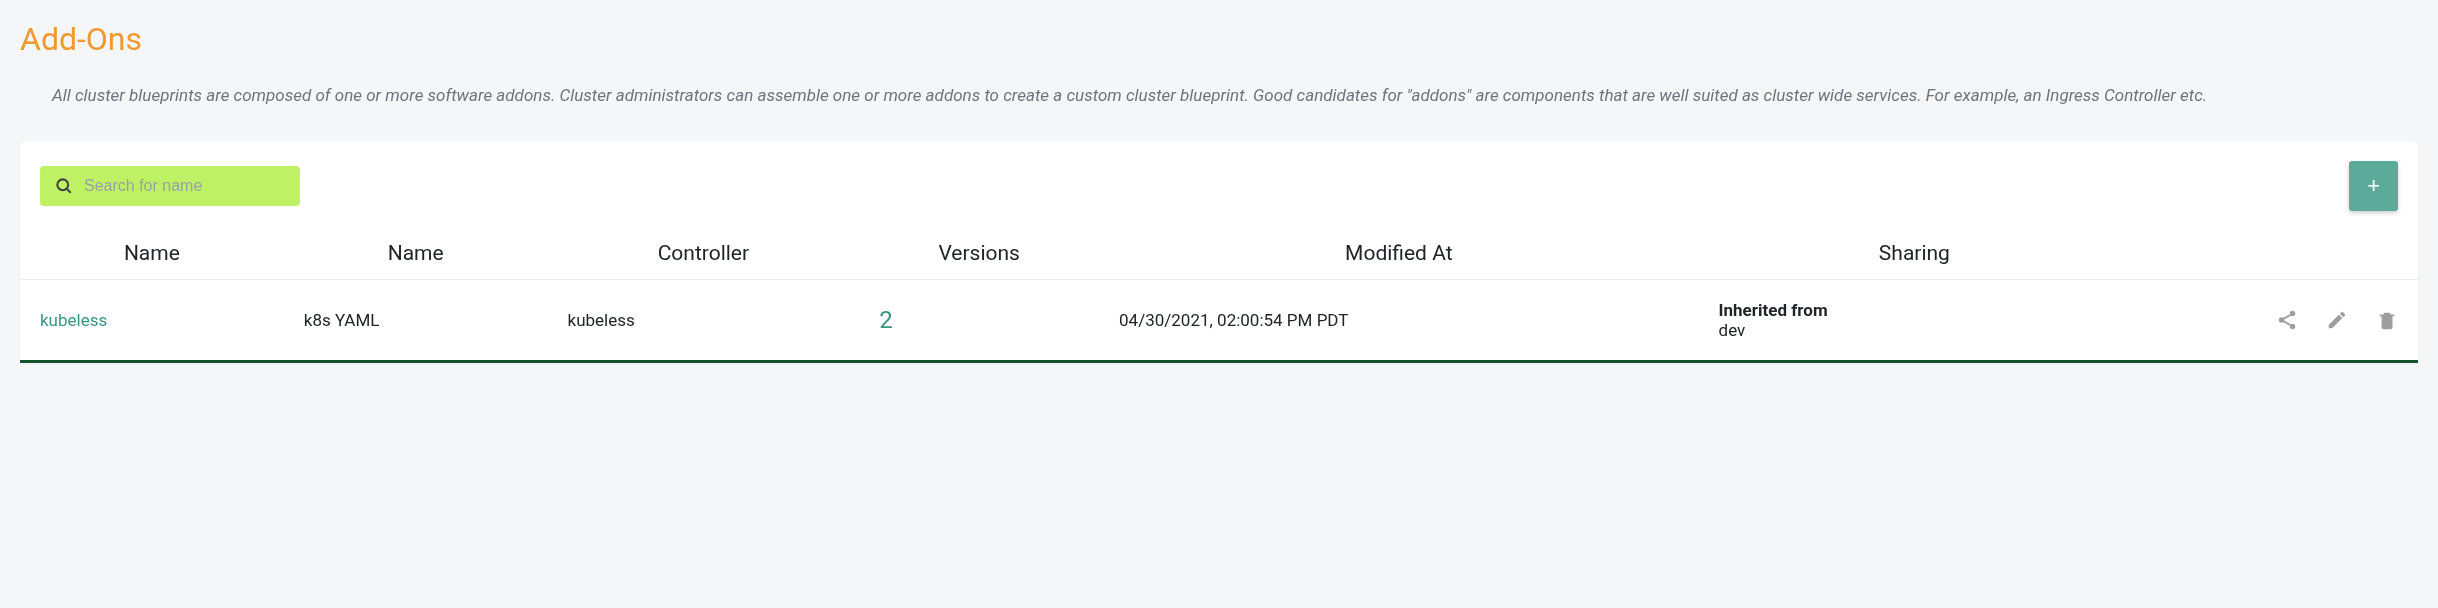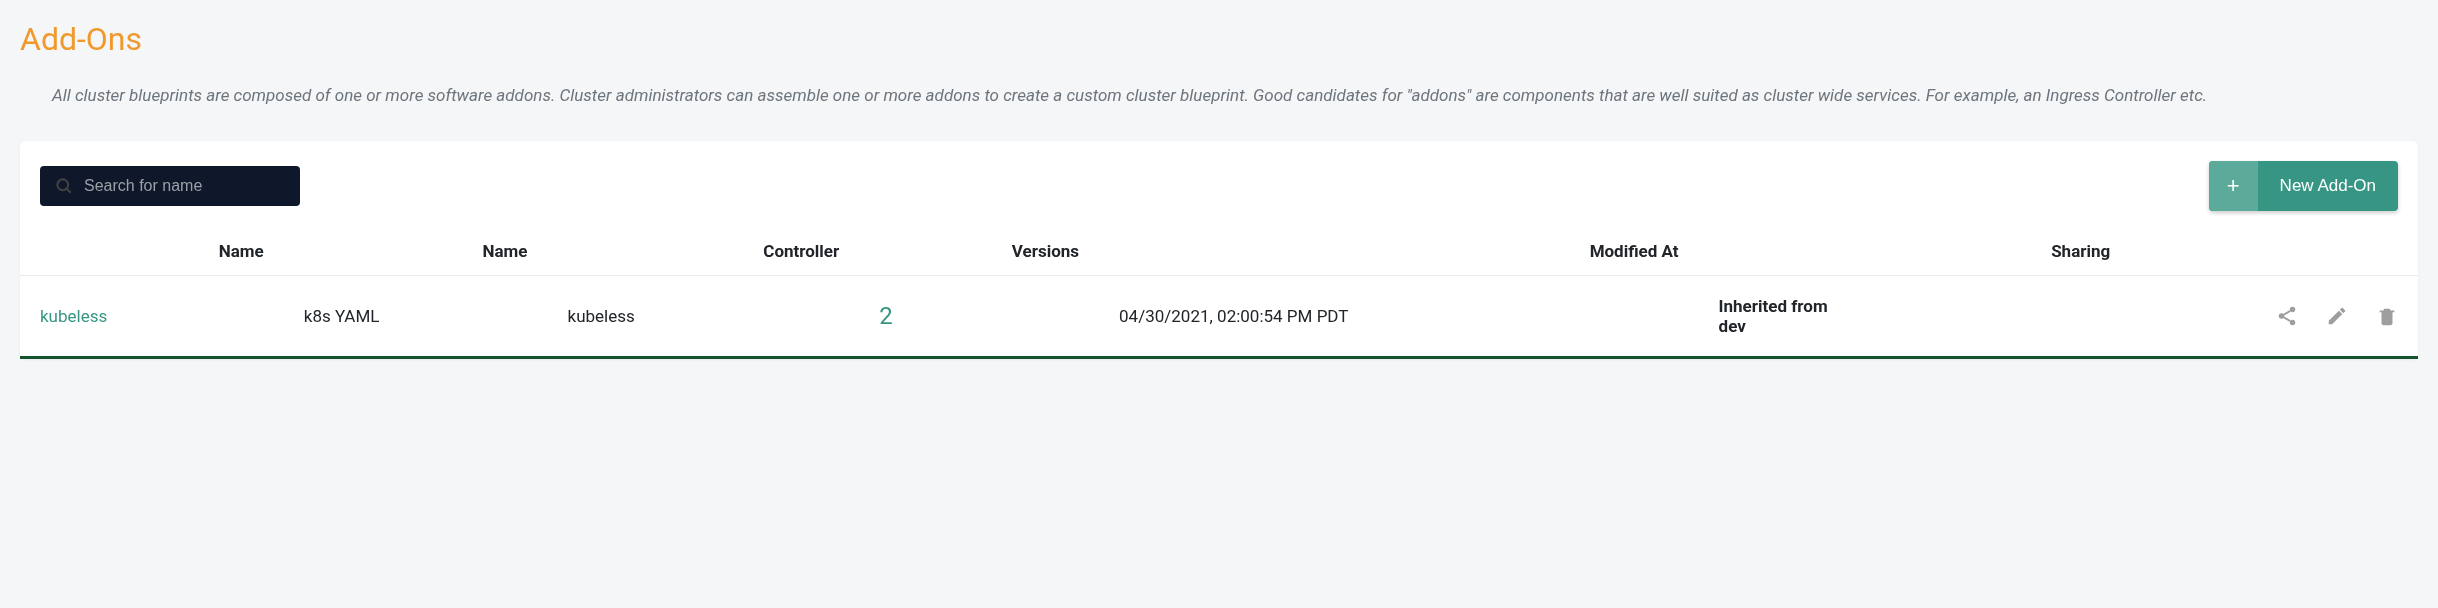--- a/index.html
+++ b/index.html
@@ -35,21 +35,21 @@
     }
     .card-header {
       display: flex;
       justify-content: space-between;
       align-items: center;
       padding: 20px 20px 16px 20px;
     }
     .search-box {
       display: flex;
       align-items: center;
-      background: #0f172a;
+      background: #bef264;
       border-radius: 4px;
       padding: 10px 14px;
       width: 260px;
     }
     .search-icon {
       width: 20px;
       height: 20px;
       margin-right: 10px;
       color: #424242;
       flex-shrink: 0;
@@ -88,23 +88,23 @@
     }
     .new-button-label {
       padding: 14px 22px;
       font-weight: 500;
     }
     .table {
       width: 100%;
       border-collapse: collapse;
     }
     .table thead th {
-      text-align: right;
-      font-weight: 700;
-      font-size: 17px;
+      text-align: center;
+      font-weight: 400;
+      font-size: 21px;
       color: #212529;
       padding: 14px 20px;
       border-bottom: 1px solid #e9ecef;
     }
     .table tbody td {
       padding: 20px 20px;
       font-size: 17px;
       color: #212529;
       vertical-align: middle;
       border-bottom: 3px solid #14532d;
@@ -117,21 +117,21 @@
       color: #379683;
       font-size: 24px;
       font-weight: 400;
     }
     .sharing-primary {
       font-weight: 700;
       display: block;
     }
     .sharing-secondary {
       color: #212529;
-      font-weight: 700;
+      font-weight: 400;
     }
     .actions-cell {
       text-align: right;
       white-space: nowrap;
     }
     .action-icon {
       display: inline-flex;
       width: 22px;
       height: 22px;
       color: #9e9e9e;
@@ -164,21 +164,20 @@
       <span class="search-icon">
         <svg viewBox="0 0 24 24" fill="none" stroke="currentColor" stroke-width="2.5">
           <circle cx="10.5" cy="10.5" r="6.5"></circle>
           <line x1="20" y1="20" x2="15.2" y2="15.2"></line>
         </svg>
       </span>
       <input class="search-input" type="text" placeholder="Search for name" style="">
     </div>
     <button class="new-button">
       <span class="new-button-plus">+</span>
-      <span class="new-button-label">New Add-On</span>
     </button>
   </div>
 
   <table class="table">
     <thead>
       <tr>
         <th class="col-name">Name</th>
         <th class="col-type">Name</th>
         <th class="col-namespace">Controller</th>
         <th class="col-versions">Versions</th>

